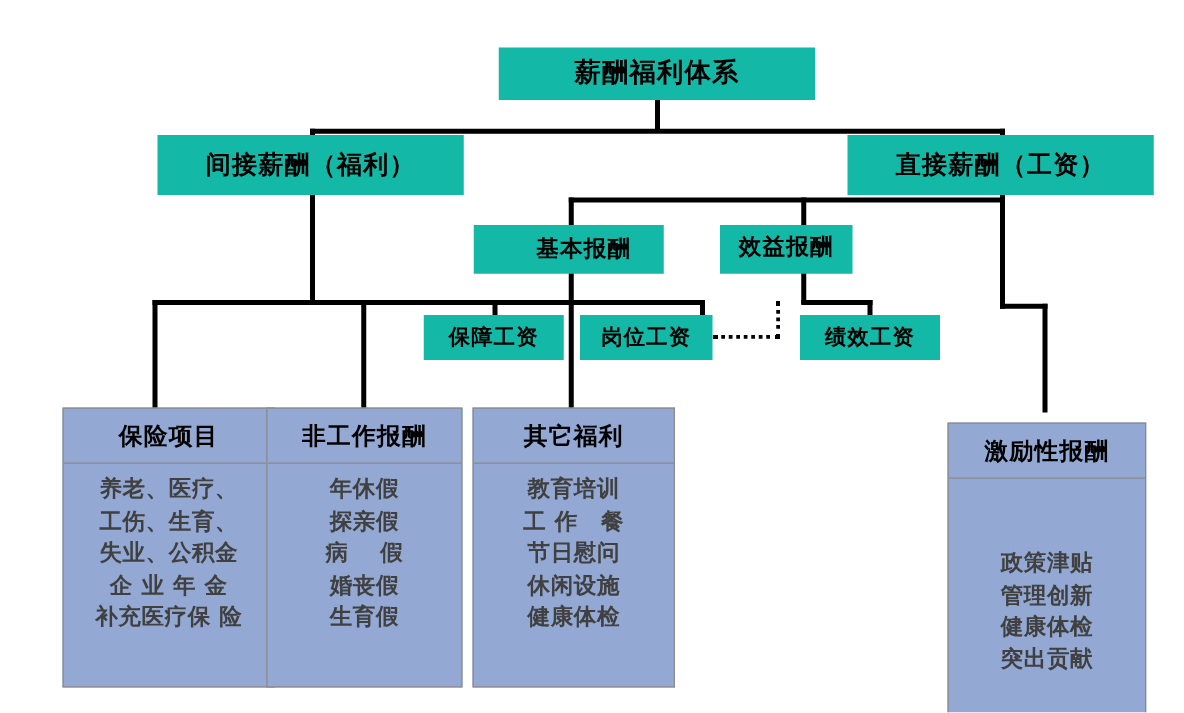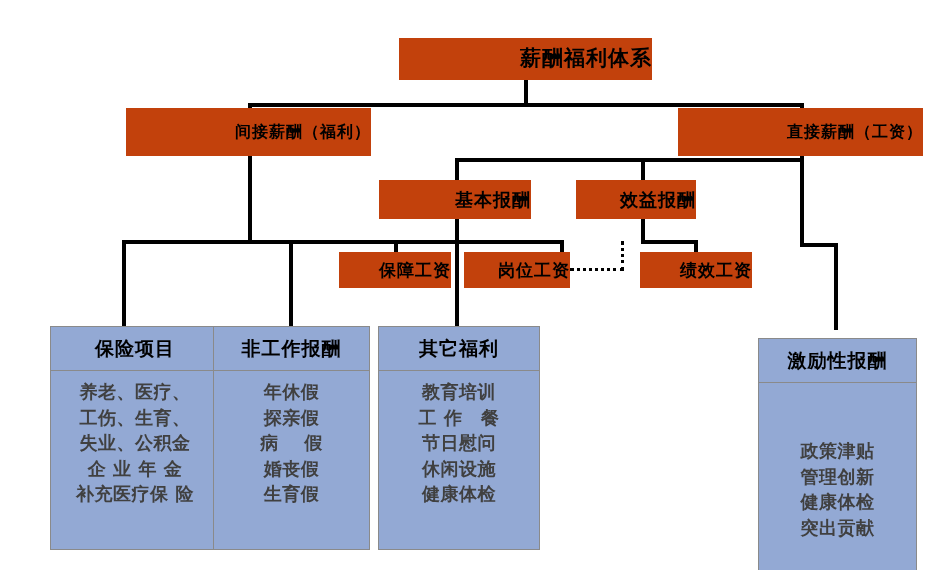--- a/index.html
+++ b/index.html
@@ -12,34 +12,34 @@
     position:relative;
     width:947px;
     height:570px;
     background:#ffffff;
     overflow:hidden;
   }
 
   
   .node{
     position:absolute;
-    background:#c2410c;
+    background:#14b8a6;
     color:#000000;
     display:flex;
     align-items:center;
-    justify-content:flex-end;
+    justify-content:center;
     text-align:center;
     font-weight:bold;
     letter-spacing:1px;
     line-height:1.1;
     box-sizing:border-box;
     z-index:5;
   }
   .node.t1{font-size:21px;}
-  .node.t2{font-size:16px;font-family:Liberation Serif, serif;}
+  .node.t2{font-size:20px;font-family:Liberation Serif, serif;}
   .node.t3{font-size:18px;}
   .node.t4{font-size:17px;}
 
   
   .group{
     position:absolute;
     border:1px solid #8a8a8a;
     background:#93a9d4;
     box-sizing:border-box;
     display:flex;
@@ -143,21 +143,21 @@
   </div>
 
   <div class="node t2" style="left:678px;top:108px;width:245px;height:48px;">
     <span>直接薪酬（工资）</span>
   </div>
 
   <div class="node t3" style="left:379px;top:180px;width:152px;height:39px;padding-left:24px;">
     <span>基本报酬</span>
   </div>
 
-  <div class="node t3" style="left:576px;top:180px;width:120px;height:39px;">
+  <div class="node t3" style="left:576px;top:180px;width:106px;height:39px;font-family:Liberation Mono, monospace;">
     <span>效益报酬</span>
   </div>
 
   <div class="node t4" style="left:339px;top:252px;width:112px;height:36px;">
     <span>保障工资</span>
   </div>
 
   <div class="node t4" style="left:640px;top:252px;width:112px;height:36px;">
     <span>绩效工资</span>
   </div>

